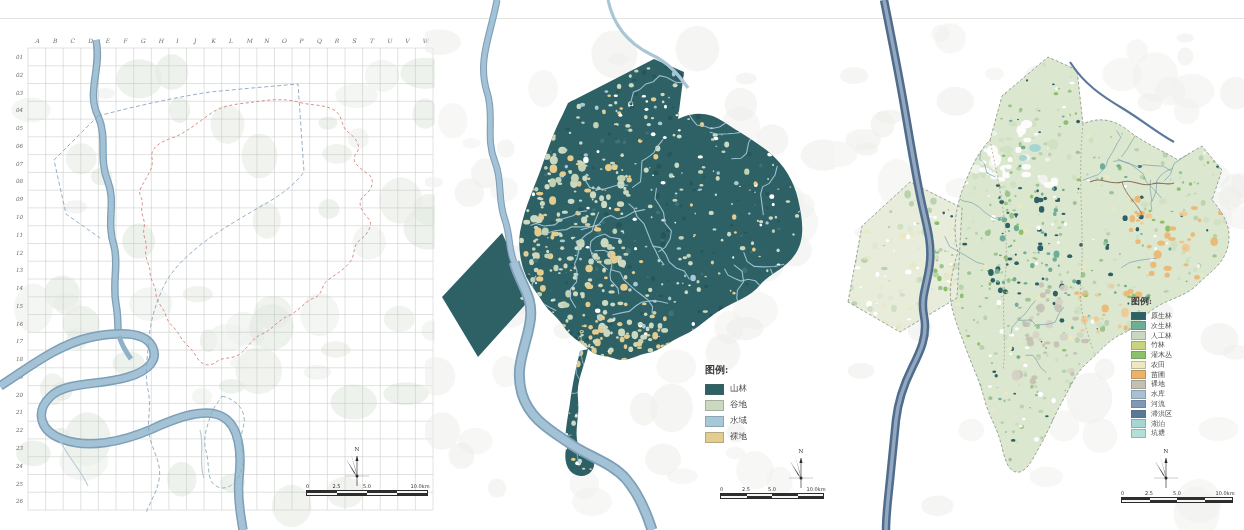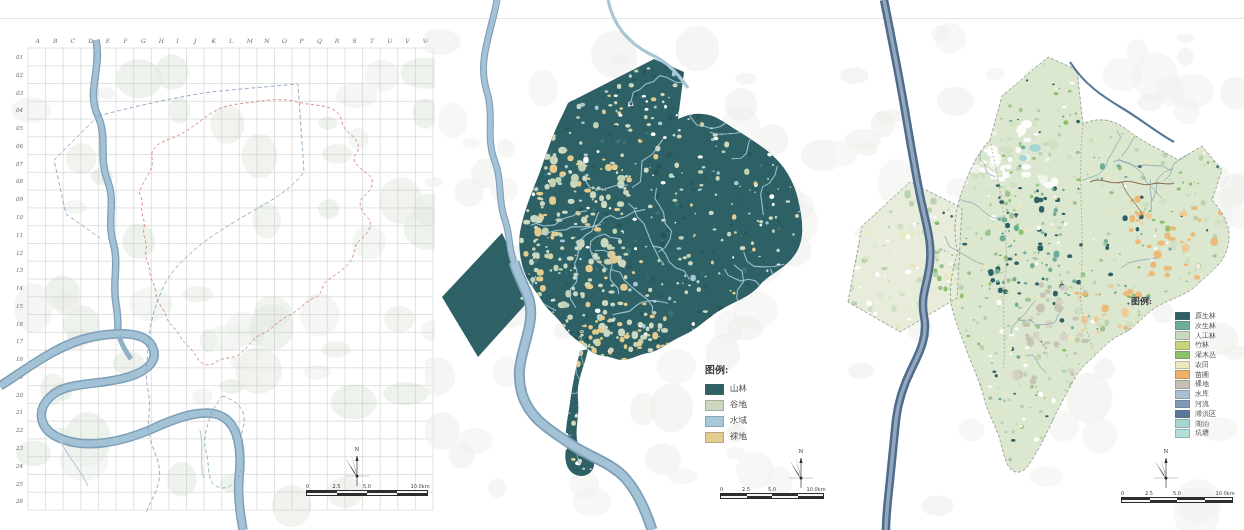--- a/index.html
+++ b/index.html
@@ -8,21 +8,21 @@
   .topline{position:absolute;left:0;top:18px;width:100%;height:1px;background:#e3e3e1;}
   .panel{position:absolute;top:0;height:530px;}
   .panel svg.map{position:absolute;left:0;top:0;}
   
   .legend{position:absolute;z-index:5;}
   .legend-title{color:#3a3a3a;font-weight:bold;font-family:Liberation Serif, serif;}
   .legend-mid .legend-title{font-size:10px;margin-bottom:4px;}
   .legend-right .legend-title{font-size:9px;margin-bottom:3px;}
   .legend-row{display:flex;align-items:center;}
   .legend-mid .legend-row{height:16px;font-family:Liberation Mono, monospace;}
-  .legend-right .legend-row{height:9.8px;margin-left:44px;}
+  .legend-right .legend-row{height:9.8px;}
   .swatch{display:inline-block;border:0.5px solid rgba(90,100,95,.35);}
   .legend-mid .swatch{width:17px;height:9px;margin-right:6px;}
   .legend-right .swatch{width:13px;height:6.5px;margin-right:5px;}
   .legend-label{color:#4a4a4a;}
   .legend-mid .legend-label{font-size:8.5px;}
   .legend-right .legend-label{font-size:7px;}
   
   .compass{position:absolute;width:26px;height:46px;z-index:5;text-align:center;}
   .compass-n{font-size:5.5px;color:#222;font-family:"DejaVu Serif",serif;line-height:6px;}
   .compass svg{display:block;margin:0 auto;}

